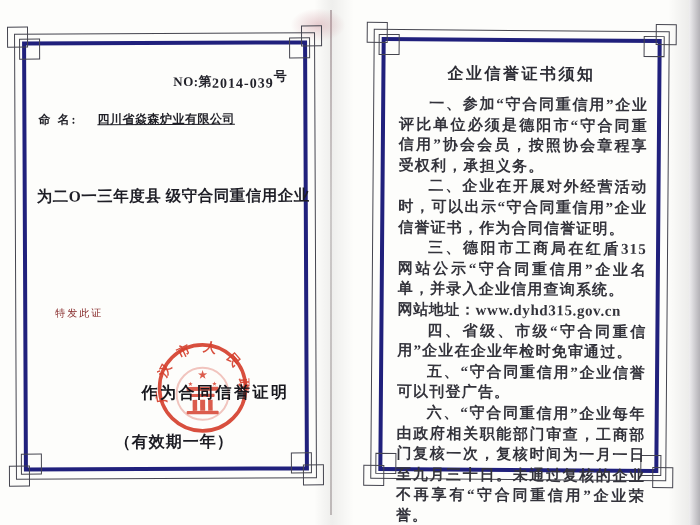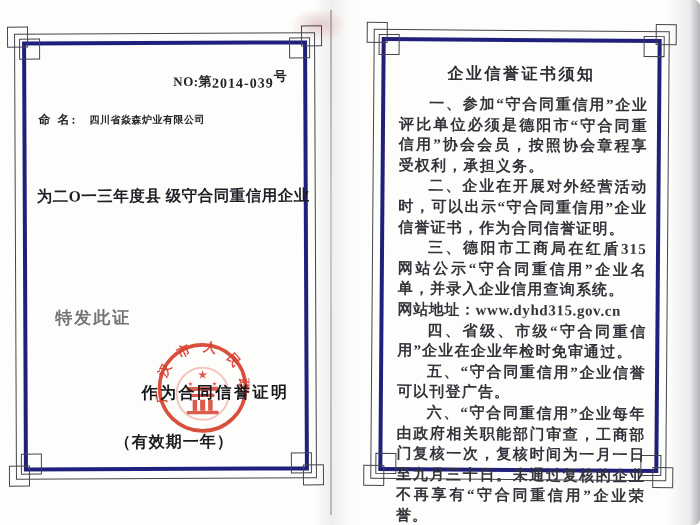--- a/index.html
+++ b/index.html
@@ -1,21 +1,21 @@
 <!DOCTYPE html>
 <html><head>
 <meta charset="utf-8">
 <style>
   html,body{margin:0;padding:0;}
   body{
     width:700px;height:525px;overflow:hidden;
     font-family:"Liberation Serif","DejaVu Serif",serif;
     background:#ffffff;
   }
-  .scan{position:relative;width:700px;height:525px;background:#fdfdfb;overflow:hidden;border-radius:6px;}
+  .scan{position:relative;width:700px;height:525px;background:#fdfdfb;overflow:hidden;}
 
   
   .page-edge-shadow{position:absolute;right:0;top:0;width:11px;height:100%;
     background:linear-gradient(to right,#efeef0,#b3b1b6);}
   .page-edge-soft{position:absolute;right:10px;top:0;width:22px;height:100%;
     background:linear-gradient(to right,rgba(0,0,0,0),rgba(0,0,0,0.07));}
   .fold-band{position:absolute;left:314px;top:0;width:40px;height:100%;
     background:linear-gradient(to right,rgba(0,0,0,0),rgba(0,0,0,0.06) 45%,rgba(0,0,0,0));}
   .fold-crease{position:absolute;left:330px;top:10px;width:2px;height:505px;
     background:linear-gradient(to bottom,rgba(140,120,125,0.55),rgba(120,110,112,0.30) 40%,rgba(130,118,120,0.45));}
@@ -35,24 +35,24 @@
   .c-tr-a{right:-7px;top:-7px}  .c-tr-b{right:5px;top:5px}
   .c-bl-a{left:-7px;bottom:-7px}.c-bl-b{left:5px;bottom:5px}
   .c-br-a{right:-7px;bottom:-7px}.c-br-b{right:5px;bottom:5px}
 
   
   .serial{position:absolute;top:40px;right:28px;font-weight:bold;font-size:13px;color:#23232b;letter-spacing:0.5px;white-space:nowrap;}
   .serial .num{font-size:14px;position:relative;top:2px;letter-spacing:1px;}
   .serial .suf{position:relative;top:-5px;}
   .name-line{position:absolute;top:76px;left:24px;white-space:nowrap;color:#1f1f26;}
   .name-label{font-size:12px;font-weight:bold;letter-spacing:2px;}
-  .company-name{font-size:10px;font-weight:bold;margin-left:12px;letter-spacing:0.5px;}
+  .company-name{font-size:12px;font-weight:bold;margin-left:20px;letter-spacing:0.5px;text-decoration:underline;}
   .award-line{position:absolute;top:153px;left:22px;right:8px;font-size:15.5px;font-weight:bold;
     color:#1e1e26;letter-spacing:0.5px;white-space:nowrap;}
-  .issue-line{position:absolute;top:273px;left:40px;font-size:17px;font-weight:bold;letter-spacing:2px;color:#737373;}
+  .issue-line{position:absolute;top:273px;left:40px;font-size:10px;font-weight:normal;letter-spacing:2px;color:#7f1d1d;}
   .seal{position:absolute;left:140px;top:308px;width:94px;height:94px;}
   .date-line{position:absolute;top:350px;left:126px;font-size:16px;font-weight:bold;color:#17171d;
     letter-spacing:2.5px;white-space:nowrap;}
   .validity-line{position:absolute;top:399px;left:0;width:100%;text-align:center;padding-left:16px;
     box-sizing:border-box;font-size:16px;font-weight:bold;letter-spacing:1px;color:#1c1c23;}
 
   
   .notice-title{position:absolute;top:34px;left:0;width:100%;text-align:center;
     font-size:16px;font-weight:bold;letter-spacing:2.5px;color:#2c2c34;}
   .notice-body{position:absolute;top:64px;left:26px;right:21px;

